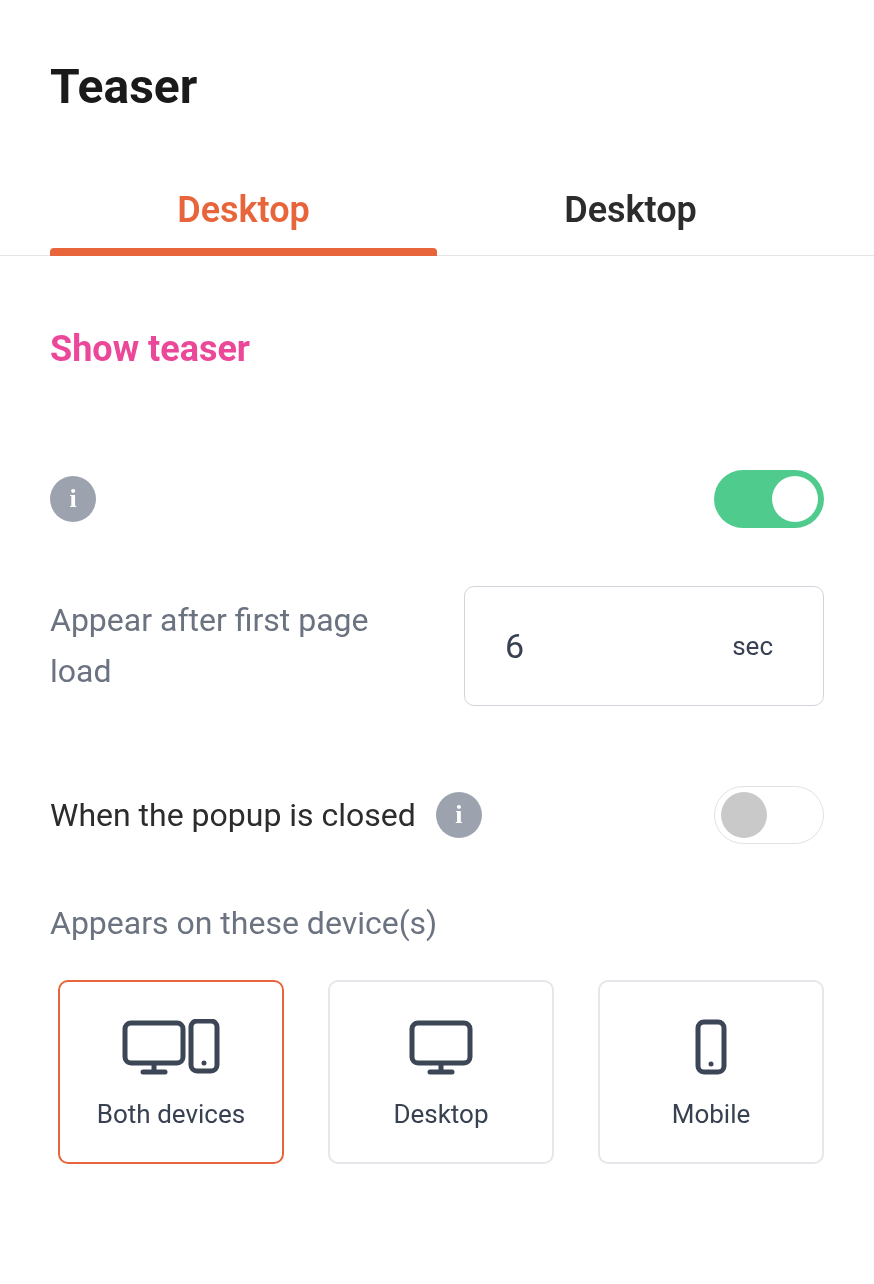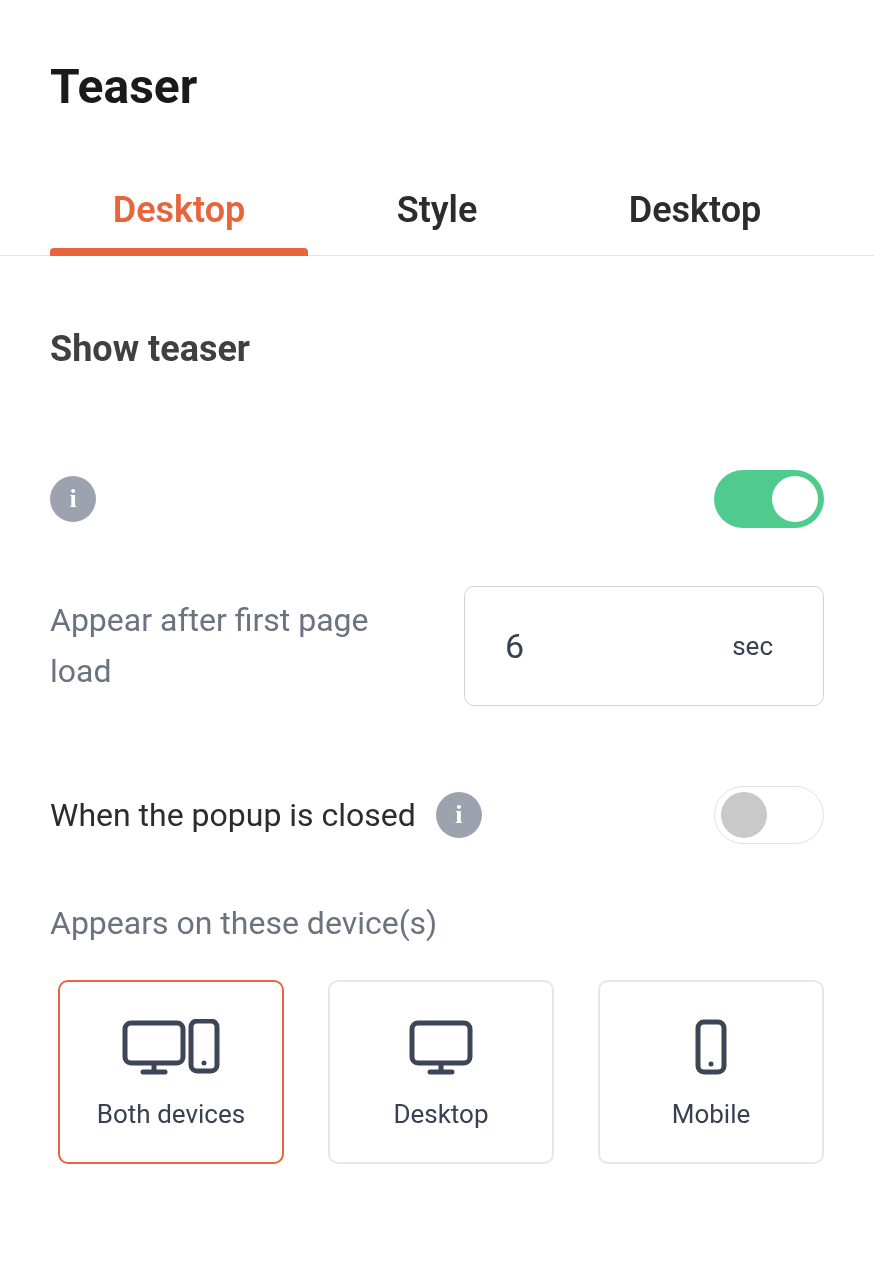--- a/index.html
+++ b/index.html
@@ -55,21 +55,21 @@
       height: 8px;
       background: #e8653b;
       border-radius: 4px 4px 0 0;
     }
     .section {
       padding-top: 72px;
     }
     .section-title {
       font-size: 36px;
       font-weight: 700;
-      color: #404040;
+      color: #ec4899;
       margin-bottom: 100px;
     }
     .setting-row {
       display: flex;
       align-items: center;
       justify-content: space-between;
       margin-bottom: 58px;
     }
     .setting-label-group {
       display: flex;
@@ -202,21 +202,20 @@
     }
   </style>
 </head>
 <body>
 
 <div class="container">
   <h1 class="page-title">Teaser</h1>
 
   <div class="tabs">
     <div class="tab active">Desktop</div>
-    <div class="tab">Style</div>
     <div class="tab">Desktop</div>
   </div>
 
   <div class="section">
     <h2 class="section-title">Show teaser</h2>
 
     <div class="setting-row">
       <div class="setting-label-group">
         <span class="info-icon">
             <span>i</span>

